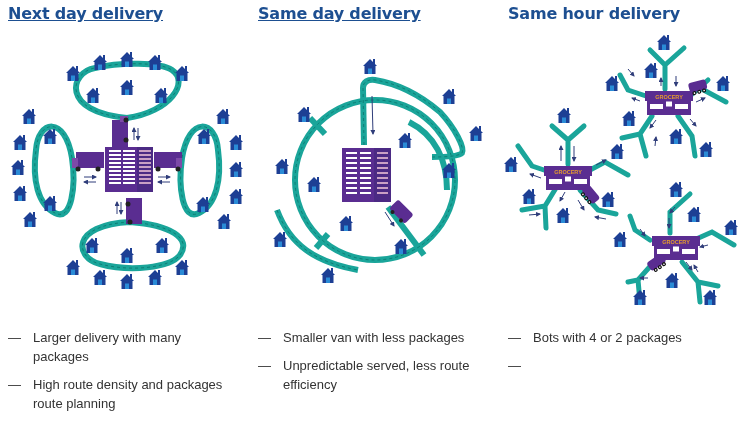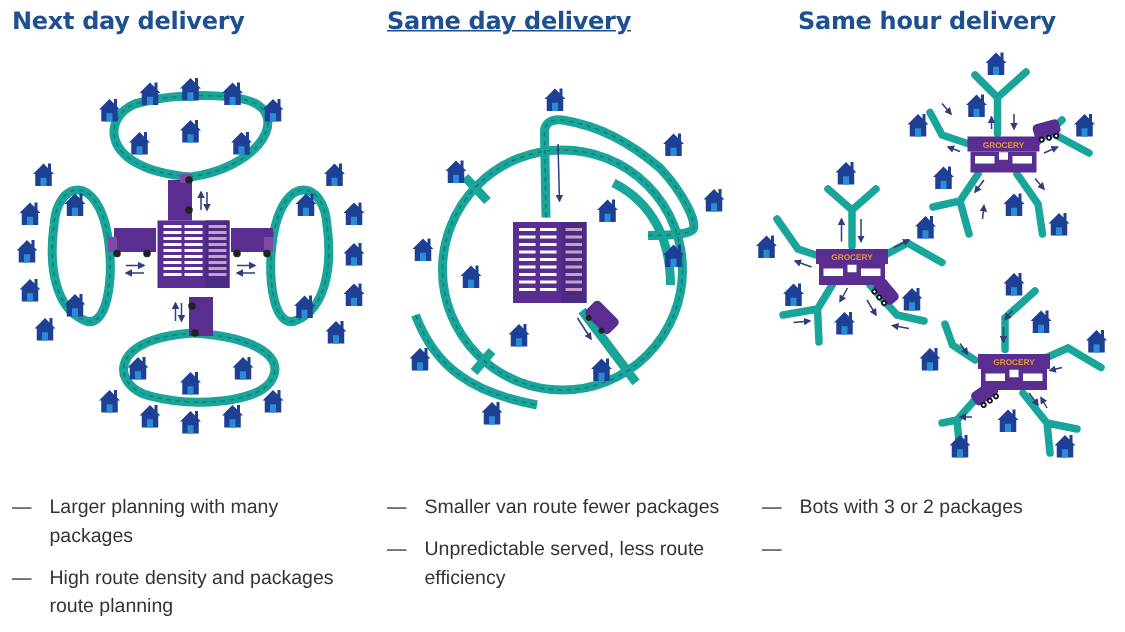--- a/index.html
+++ b/index.html
@@ -6,23 +6,23 @@
   body { width:750px; height:421px; position:relative; overflow:hidden; font-family:"Liberation Sans", sans-serif; }
   .col-title { position:absolute; top:4px; font-family:"DejaVu Sans", sans-serif; font-weight:bold; font-size:16px; color:#1d4f91; letter-spacing:-0.2px; }
   .diagram { position:absolute; top:0; left:0; }
   .bullets { position:absolute; top:328px; width:230px; font-family:"Liberation Sans", sans-serif; font-size:13px; color:#333333; line-height:19px; }
   .bullet { position:relative; padding-left:25px; margin-bottom:9px; }
   .bullet .dash { position:absolute; left:0; top:0; }
 </style>
 </head>
 <body>
 
-<div class="col-title" style="left:8px;">Next day delivery</div>
+<div class="col-title" style="left:8px;text-decoration:underline;">Next day delivery</div>
 <div class="col-title" style="left:258px;text-decoration:underline;">Same day delivery</div>
-<div class="col-title" style="left:532px;">Same hour delivery</div>
+<div class="col-title" style="left:508px;">Same hour delivery</div>
 
 <svg class="diagram" width="750" height="421" viewBox="0 0 750 421">
   <defs>
     <g id="house">
       <path d="M-7,-1 L0,-8 L3,-5 L3,-8 L5,-8 L5,-3 L7,-1 L5.5,-1 L5.5,7 L-5.5,7 L-5.5,-1 Z" fill="#1d3f94"></path>
       <rect x="-2" y="1.5" width="4" height="5.5" fill="#2a8bd6"></rect>
     </g>
     <g id="bot">
       <rect x="-9" y="-6" width="18" height="10" rx="3" fill="#5a2d91"></rect>
       <circle cx="-5" cy="5" r="2" fill="#111"></circle>
@@ -324,23 +324,23 @@
         <use href="#house" x="731" y="228"></use>
       <use href="#house" x="620" y="240"></use>
         <use href="#house" x="672" y="281"></use>
         <use href="#house" x="640" y="298"></use>
         <use href="#house" x="710" y="298"></use>
     </g>
   </g>
 </svg>
 
 <div class="bullets" style="left:8px;">
-  <div class="bullet"><span class="dash">—</span><span>Larger planning with many packages</span></div>
+  <div class="bullet"><span class="dash">—</span><span>Larger delivery with many packages</span></div>
   <div class="bullet"><span class="dash">—</span><span>High route density and packages route planning</span></div>
 </div>
 <div class="bullets" style="left:258px; width:240px;">
-  <div class="bullet"><span class="dash">—</span><span>Smaller van route fewer packages</span></div>
+  <div class="bullet"><span class="dash">—</span><span>Smaller van with less packages</span></div>
   <div class="bullet"><span class="dash">—</span><span>Unpredictable served, less route efficiency</span></div>
 </div>
 <div class="bullets" style="left:508px; width:240px;">
-  <div class="bullet"><span class="dash">—</span><span>Bots with 3 or 2 packages</span></div>
+  <div class="bullet"><span class="dash">—</span><span>Bots with 4 or 2 packages</span></div>
   <div class="bullet"><span class="dash">—</span></div>
 </div>
 
 </body></html>

